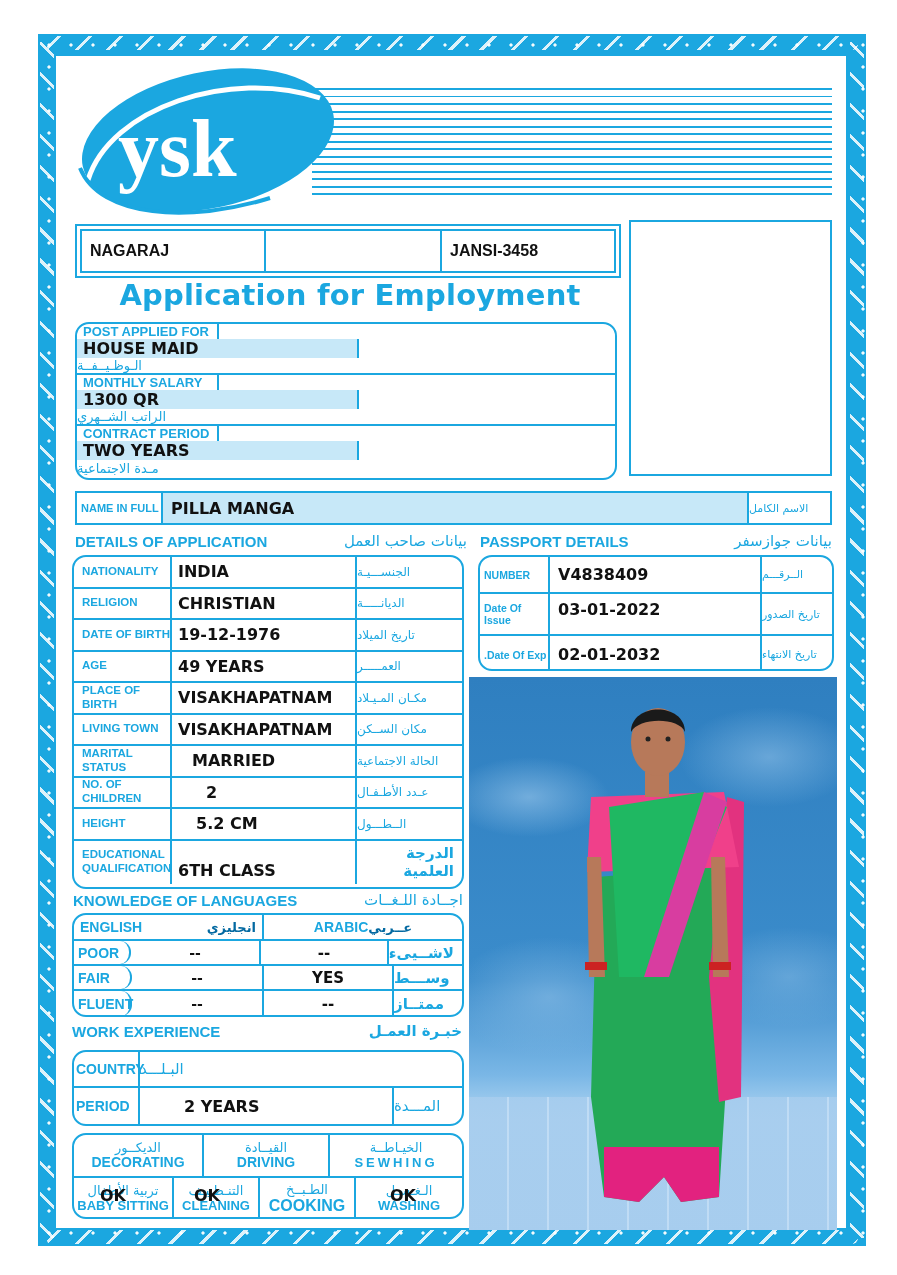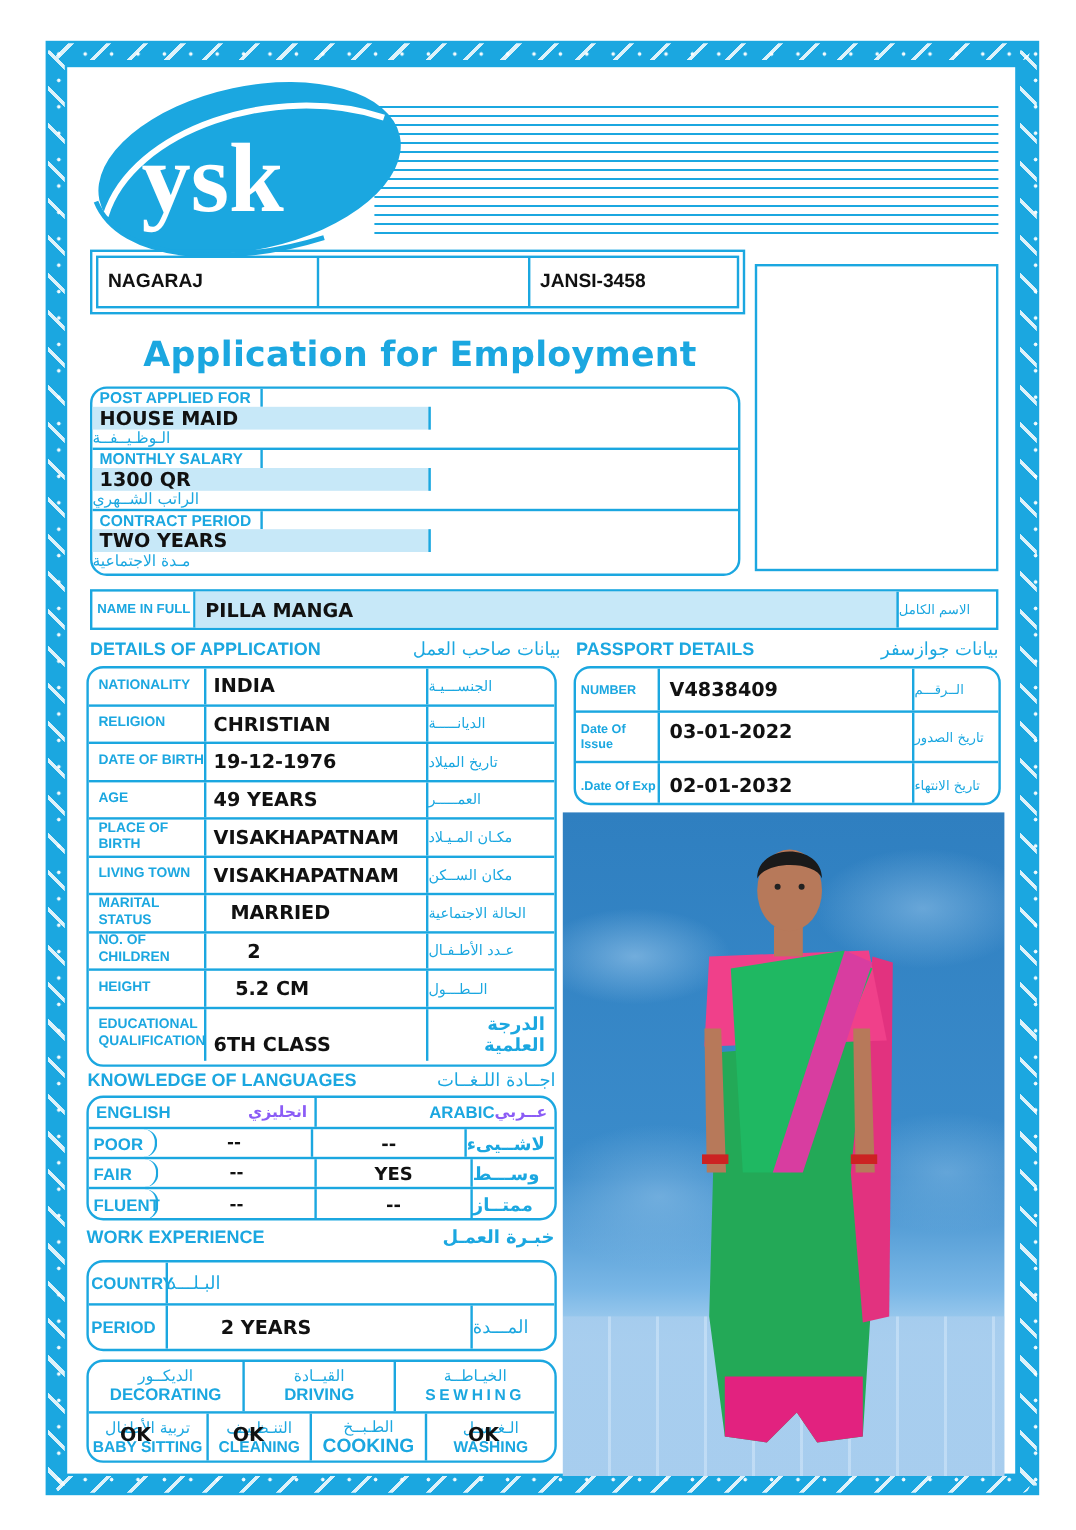--- a/index.html
+++ b/index.html
@@ -27,34 +27,34 @@
     position: absolute; top: 8px; bottom: 8px; width: 14px;
     background: repeating-linear-gradient(45deg, transparent 0 8px, rgba(255,255,255,0.85) 8px 11px, transparent 11px 22px);
   }
   .frame-wave-left { left: 2px; }
   .frame-wave-right { right: 2px; }
   .page {
     position: absolute; left: 56px; top: 56px; width: 790px; height: 1172px;
     background: #ffffff;
   }
 
-  .blue { color: #8b5cf6; }
+  .blue { color: #0369a1; }
 
   
   .logo {
     position: absolute; left: 70px; top: 68px; width: 268px; height: 150px;
   }
   .lines {
     position: absolute; left: 312px; top: 88px; width: 520px; height: 108px;
     background: repeating-linear-gradient(to bottom, #1ba7e0 0 2px, transparent 2px 7.5px);
   }
 
   
   .ref-box {
-    position: absolute; left: 75px; top: 208px; width: 546px; height: 54px;
+    position: absolute; left: 75px; top: 224px; width: 546px; height: 54px;
     border: 2px solid #1ba7e0; padding: 3px;
   }
   .ref-inner {
     width: 100%; height: 100%; border: 2px solid #1ba7e0; display: flex;
   }
   .ref-inner > div {
     border-right: 2px solid #1ba7e0; font-weight: bold; font-size: 16px; color: #111;
     display: flex; align-items: center; padding-left: 8px;
   }
   .ref-inner > div:last-child { border-right: none; }
@@ -119,21 +119,21 @@
   .passport .rrow.mid { height: 42px; }
   .passport .c1 { width: 70px; padding-left: 4px; font-size: 10.5px; }
   .passport .c2 { width: 212px; padding-left: 8px; font-size: 16px; }
   .passport .c3 { flex: 1; font-size: 11px; }
 
   
   .langs { left: 72px; top: 913px; width: 392px; height: 104px; }
   .langs .hrow { height: 26px; }
   .langs .rrow.lr { height: 25px; }
   .langs .h-en { width: 190px; display:flex; justify-content: space-between; align-items:center; padding: 0 6px; font-size: 14px;}
-  .langs .h-ar { flex: 1; display:flex; justify-content: flex-end; align-items:center; padding: 0 6px; font-size: 14px;}
+  .langs .h-ar { flex: 1; display:flex; justify-content: center; align-items:center; padding: 0 6px; font-size: 14px;}
   .langs .lc1 { width: 58px; padding-left: 4px; font-size: 14px; border-radius: 11px; }
   .langs .lc2 { width: 132px; justify-content: center; font-size: 14px; }
   .langs .lc3 { width: 130px; justify-content: center; font-size: 15px; }
   .langs .lc4 { flex: 1; font-size: 15px; font-weight: bold; }
 
   
   .work { left: 72px; top: 1050px; width: 392px; height: 76px; }
   .work .rrow { height: 36px; }
   .work .wc1 { width: 66px; padding-left: 2px; font-size: 14px; }
   .work .wc2 { width: 254px; padding-left: 44px; font-size: 16px; }

